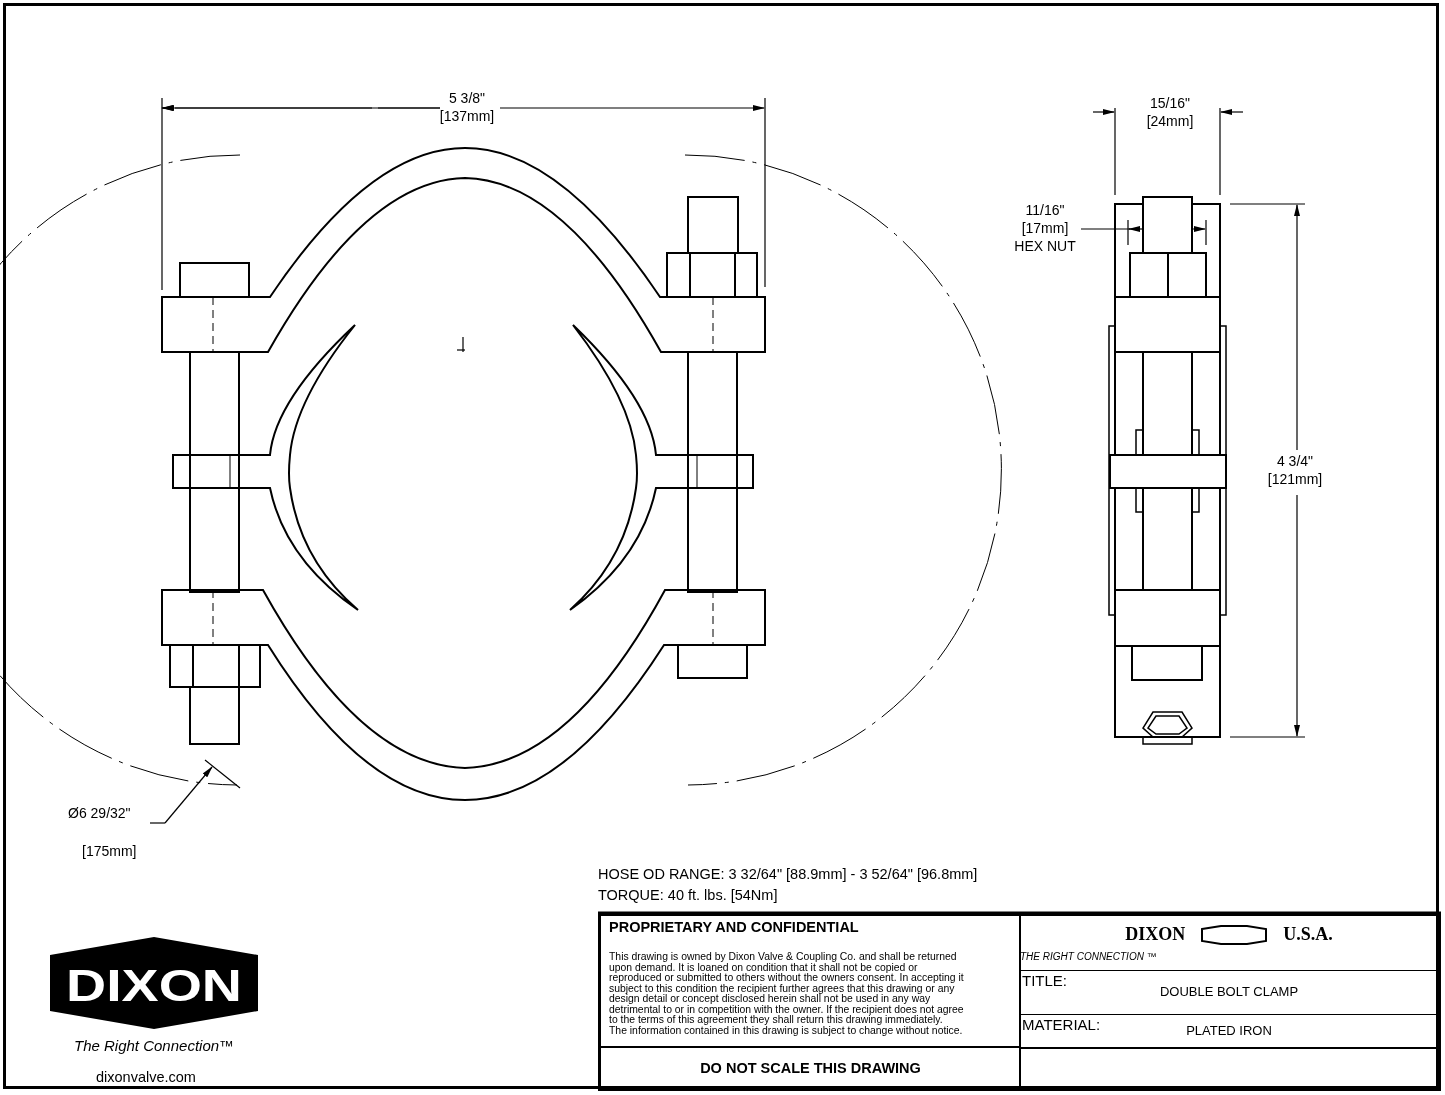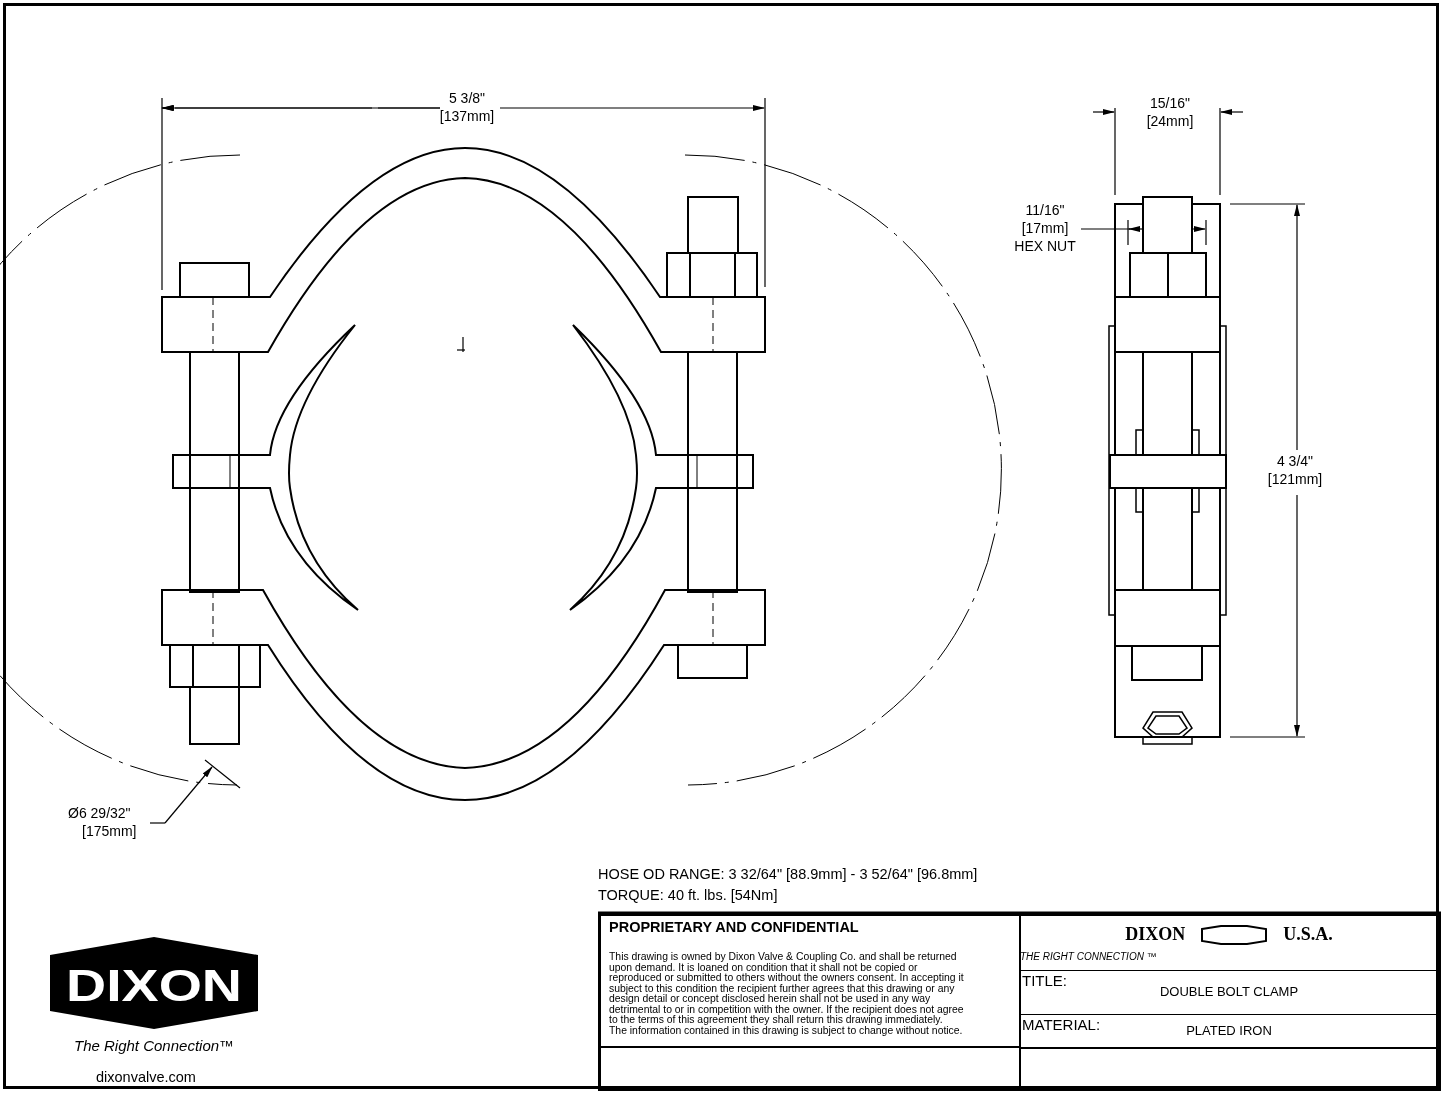--- a/index.html
+++ b/index.html
@@ -153,21 +153,21 @@
 
   <line x1="598" y1="913" x2="1441" y2="913" stroke="#000" stroke-width="3"></line>
 </svg>
 
 <div class="dimtxt" style="left:422px; top:89px; width:90px;">
   <div>5 3/8"</div>
   <div>[137mm]</div>
 </div>
 <div class="dimtxt" style="left:68px; top:804px; width:100px; text-align:left;">
   <div>Ø6 29/32"</div>
-  <div style="padding-left:14px;">[175mm]</div>
+  <div style="padding-left:14px;margin-top:20px;">[175mm]</div>
 </div>
 <div class="dimtxt" style="left:1130px; top:94px; width:80px;">
   <div>15/16"</div>
   <div>[24mm]</div>
 </div>
 <div class="dimtxt" style="left:1005px; top:201px; width:80px;">
   <div>11/16"</div>
   <div>[17mm]</div>
   <div>HEX NUT</div>
 </div>
@@ -188,20 +188,21 @@
       <div>This drawing is owned by Dixon Valve &amp; Coupling Co. and shall be returned</div>
       <div>upon demand.  It is loaned on condition that it shall not be copied or</div>
       <div>reproduced or submitted to others without the owners consent.  In accepting it</div>
       <div>subject to this condition the recipient further agrees that this drawing or any</div>
       <div>design detail or concept disclosed herein shall not be used in any way</div>
       <div>detrimental to or in competition with the owner. If the recipient does not agree</div>
       <div>to the terms of this agreement they shall return this drawing immediately.</div>
       <div>The information contained in this drawing is subject to change without notice.</div>
     </div>
   </div>
+  <div class="tb-noscale">DO NOT SCALE THIS DRAWING</div>
 </div>
 
 <div class="tb-right">
   <div class="tb-brand">
     <div class="tb-brand-row">
       <span>DIXON</span>
       <svg width="66" height="20" viewBox="0 0 66 20">
         <path d="M1 4 L20 1 L46 1 L65 4 L65 16 L46 19 L20 19 L1 16 Z" fill="none" stroke="#000" stroke-width="2"></path>
       </svg>
       <span>U.S.A.</span>

